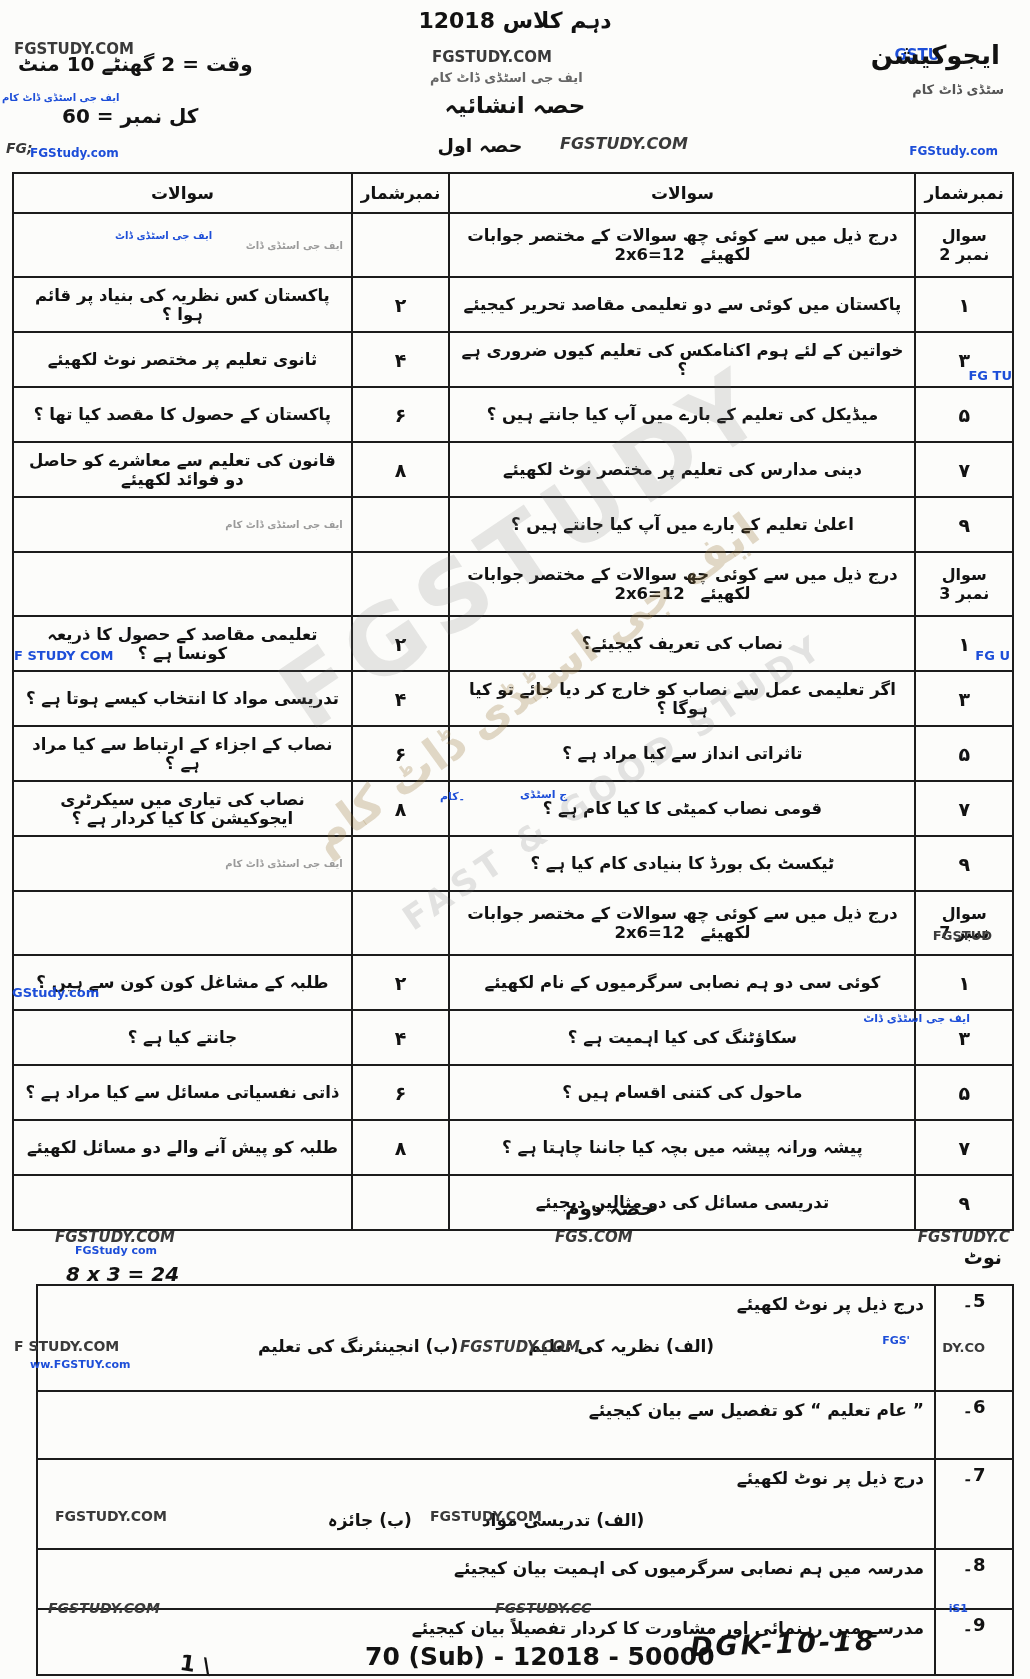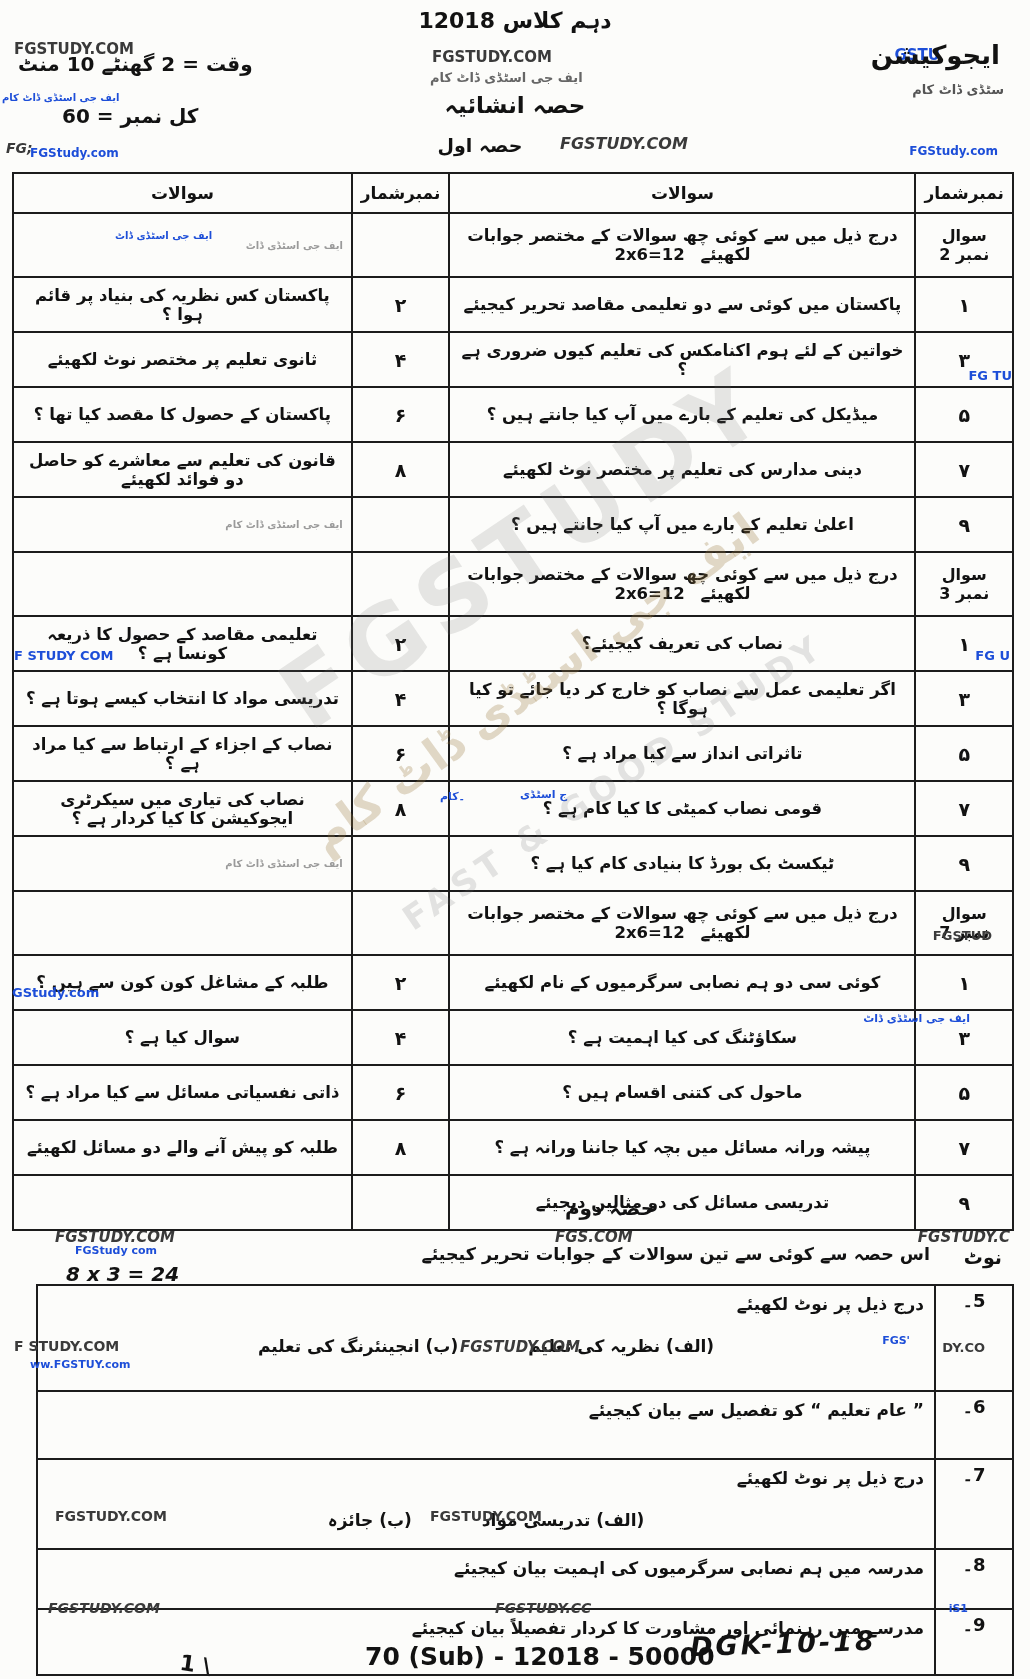--- a/index.html
+++ b/index.html
@@ -185,31 +185,31 @@
     <tr class="rh-n">
       <td class="c-sr"><span class="num-glyph urdu">۱</span></td>
       <td class="c-qr urdu">کوئی سی دو ہم نصابی سرگرمیوں کے نام لکھیئے</td>
       <td class="c-sl"><span class="num-glyph urdu">۲</span></td>
       <td class="c-ql urdu">طلبہ کے مشاغل کون کون سے ہیں ؟</td>
     </tr>
     <tr class="rh-n">
       <td class="c-sr"><span class="num-glyph urdu">۳</span></td>
       <td class="c-qr urdu">سکاؤٹنگ کی کیا اہمیت ہے ؟</td>
       <td class="c-sl"><span class="num-glyph urdu">۴</span></td>
-      <td class="c-ql urdu">سوال کیا ہے ؟</td>
+      <td class="c-ql urdu">جانتے کیا ہے ؟</td>
     </tr>
     <tr class="rh-n">
       <td class="c-sr"><span class="num-glyph urdu">۵</span></td>
       <td class="c-qr urdu">ماحول کی کتنی اقسام ہیں ؟</td>
       <td class="c-sl"><span class="num-glyph urdu">۶</span></td>
       <td class="c-ql urdu">ذاتی نفسیاتی مسائل سے کیا مراد ہے ؟</td>
     </tr>
     <tr class="rh-n">
       <td class="c-sr"><span class="num-glyph urdu">۷</span></td>
-      <td class="c-qr urdu">پیشہ ورانہ مسائل میں بچہ کیا جاننا ورانہ ہے ؟</td>
+      <td class="c-qr urdu">پیشہ ورانہ پیشہ میں بچہ کیا جاننا چاہتا ہے ؟</td>
       <td class="c-sl"><span class="num-glyph urdu">۸</span></td>
       <td class="c-ql urdu">طلبہ کو پیش آنے والے دو مسائل لکھیئے</td>
     </tr>
     <tr class="rh-n">
       <td class="c-sr"><span class="num-glyph urdu">۹</span></td>
       <td class="c-qr urdu">تدریسی مسائل کی دو مثالیں دیجیئے</td>
       <td class="c-sl urdu"></td>
       <td class="c-ql urdu"></td>
     </tr>
   </tbody>
@@ -230,21 +230,20 @@
   <div class="diag-urdu">ایف جی اسٹڈی ڈاٹ کام</div>
 
   <div class="abs urdu p2-title">حصہ دوم</div>
 
   <span class="wm wm-dark wm-it" style="top:1228px;left:55px;font-size:15px;">FGSTUDY.COM</span>
   <span class="wm" style="top:1244px;left:75px;font-size:11px;">FGStudy com</span>
   <span class="wm wm-dark wm-it" style="top:1228px;left:555px;font-size:15px;">FGS.COM</span>
   <span class="wm wm-dark wm-it" style="top:1228px;right:20px;font-size:15px;">FGSTUDY.C</span>
 
   <div class="abs urdu p2-note-label">نوٹ</div>
-  <div class="abs urdu p2-note-text">اس حصہ سے کوئی سے تین سوالات کے جوابات تحریر کیجیئے</div>
   <div class="abs p2-formula">8 x 3 = 24</div>
 
   <table class="p2">
     <tbody>
         <tr class="p-r5">
       <td class="p-num">5۔</td>
       <td class="p-q urdu">
         <div class="p-main">درج ذیل پر نوٹ لکھیئے</div>
         <div class="p-parts">
           <span>(الف) نظریہ کی تعلیم</span>

